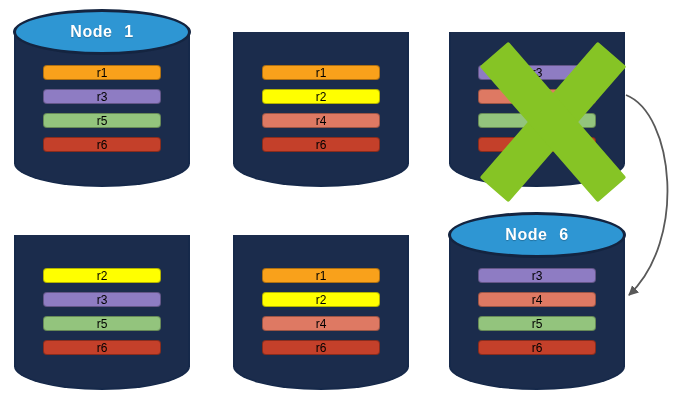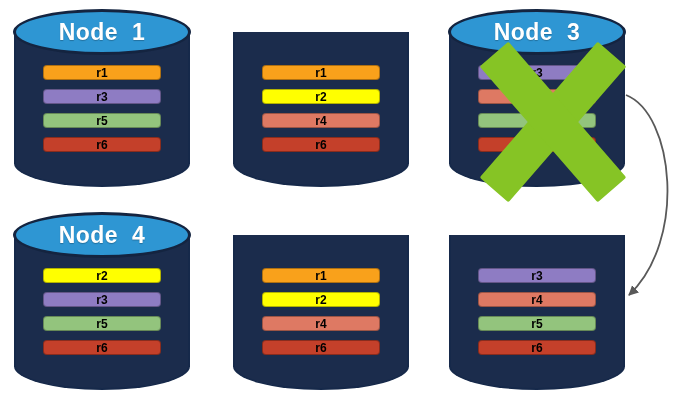--- a/index.html
+++ b/index.html
@@ -31,21 +31,21 @@
     border-radius: 50%;
     box-sizing: border-box;
     z-index: 2;
     display: flex;
     align-items: center;
     justify-content: center;
   }
   .cyl-title {
     color: #ffffff;
     font-weight: 700;
-    font-size: 23px;
+    font-size: 16px;
     letter-spacing: 0.5px;
     word-spacing: 7px;
     text-shadow: 0 1px 1px rgba(0,0,0,0.25);
     text-align: center;
   }
   .bars {
     position: absolute;
     left: 30px; right: 30px; top: 56px;
     z-index: 3;
   }
@@ -54,21 +54,21 @@
     margin-bottom: 9px;
     border-radius: 4px;
     border: 1px solid rgba(0,0,0,0.3);
     box-sizing: border-box;
     display: flex;
     align-items: center;
     justify-content: center;
   }
   .bar-label {
     color: #000000;
-    font-weight: 700;
+    font-weight: 400;
     font-size: 12px;
     line-height: 1;
   }
   .xmark {
     position: absolute;
     left: 0; top: 0; width: 178px; height: 180px;
     z-index: 6;
     pointer-events: none;
   }
   .x-arm {
@@ -125,23 +125,20 @@
           <span class="bar-label">r4</span>
         </div>
       <div class="bar" style="background-color: rgb(196, 64, 42);">
           <span class="bar-label">r6</span>
         </div>
     </div>
   </div>
 
   <div class="cyl" style="left:448px; top:9px;">
     <div class="cyl-body"></div>
-    <div class="cyl-top">
-      <span class="cyl-title">Node 3</span>
-    </div>
     <div class="bars">
       <div class="bar" style="background-color: rgb(142, 124, 195);">
           <span class="bar-label">r3</span>
         </div>
       <div class="bar" style="background-color: rgb(222, 121, 99);">
           <span class="bar-label">r4</span>
         </div>
       <div class="bar" style="background-color: rgb(147, 196, 125);">
           <span class="bar-label">r5</span>
         </div>
@@ -150,23 +147,20 @@
         </div>
     </div>
     <div class="xmark">
       <div class="x-arm x-arm-a" style="background-color: rgb(134, 196, 37);"></div>
       <div class="x-arm x-arm-b" style="background-color: rgb(134, 196, 37);"></div>
     </div>
   </div>
 
   <div class="cyl" style="left:13px; top:212px;">
     <div class="cyl-body"></div>
-    <div class="cyl-top">
-      <span class="cyl-title">Node 4</span>
-    </div>
     <div class="bars">
       <div class="bar" style="background-color: rgb(255, 255, 0);">
           <span class="bar-label">r2</span>
         </div>
       <div class="bar" style="background-color: rgb(142, 124, 195);">
           <span class="bar-label">r3</span>
         </div>
       <div class="bar" style="background-color: rgb(147, 196, 125);">
           <span class="bar-label">r5</span>
         </div>
@@ -189,20 +183,23 @@
           <span class="bar-label">r4</span>
         </div>
       <div class="bar" style="background-color: rgb(196, 64, 42);">
           <span class="bar-label">r6</span>
         </div>
     </div>
   </div>
 
   <div class="cyl" style="left:448px; top:212px;">
     <div class="cyl-body"></div>
+    <div class="cyl-top">
+      <span class="cyl-title">Node 6</span>
+    </div>
     <div class="bars">
       <div class="bar" style="background-color: rgb(142, 124, 195);">
           <span class="bar-label">r3</span>
         </div>
       <div class="bar" style="background-color: rgb(222, 121, 99);">
           <span class="bar-label">r4</span>
         </div>
       <div class="bar" style="background-color: rgb(147, 196, 125);">
           <span class="bar-label">r5</span>
         </div>

